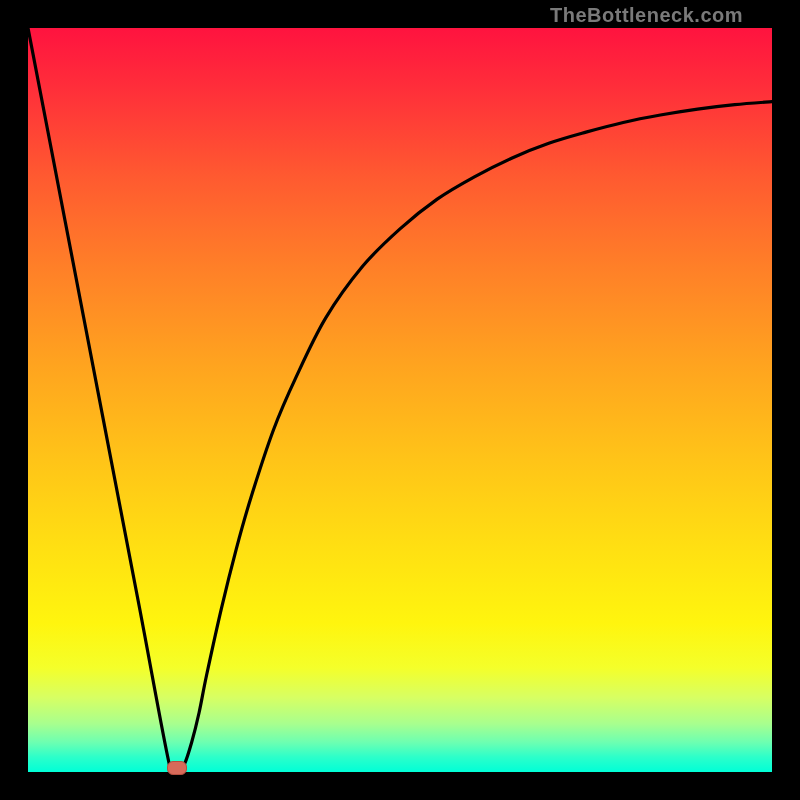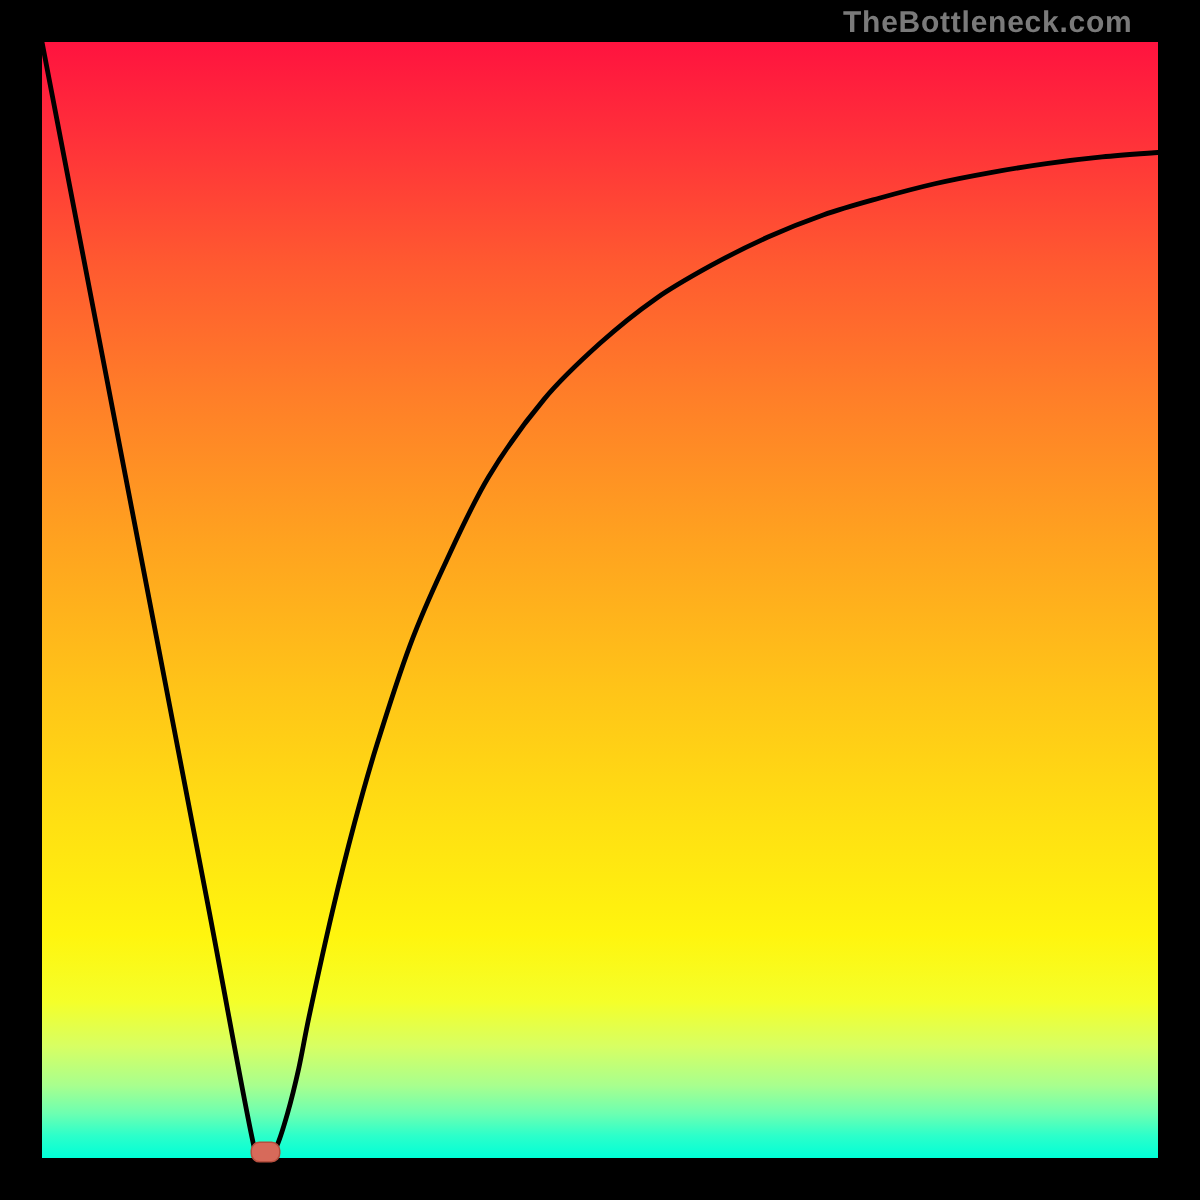--- a/index.html
+++ b/index.html
@@ -9,21 +9,20 @@
     height: 800px;
     overflow: hidden;
     background: #000;
     font-family: Arial, Helvetica, sans-serif;
   }
   .frame {
     position: relative;
     width: 757px;
     height: 800px;
     background: #000;
-    padding-left: 12px;
   }
   .watermark {
     position: absolute;
     top: 4px;
     right: 14px;
     color: #7a7a7a;
     font-size: 20px;
     font-weight: 600;
     letter-spacing: 0.5px;
     z-index: 5;

